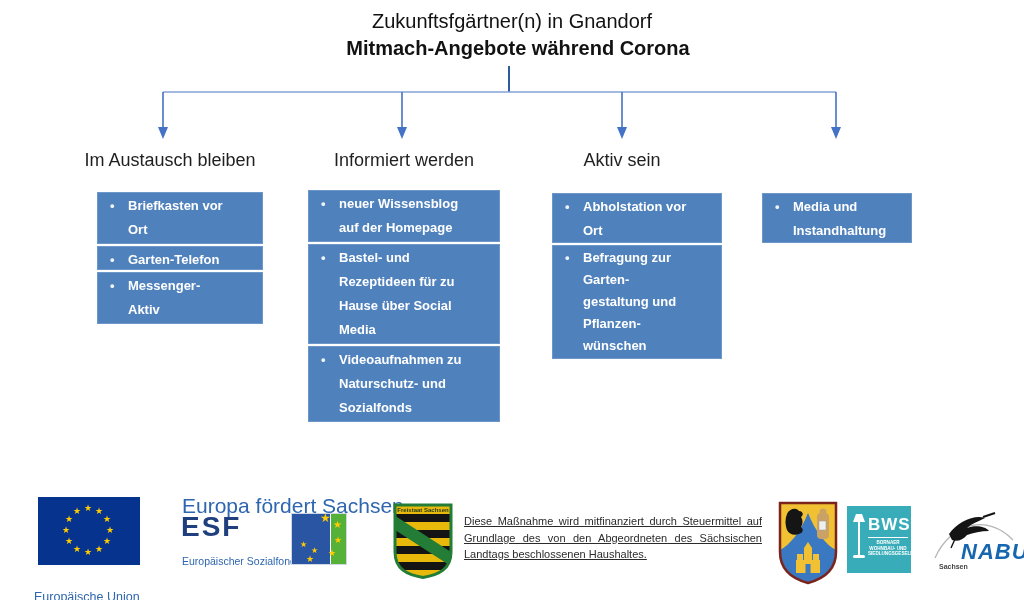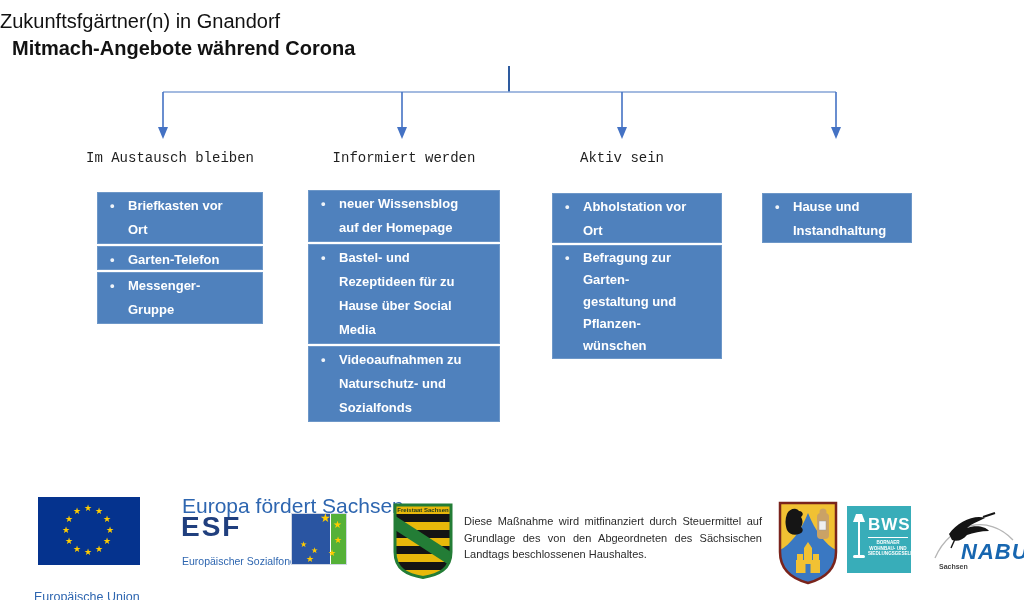--- a/index.html
+++ b/index.html
@@ -1,45 +1,45 @@
 <!DOCTYPE html>
 <html style="--box-blue: #4f81bd; --connector-blue: #4472c4; --connector-dark: #2e5b9f; --connector-light: #85a3d6; --eu-blue: #05338e; --star-yellow: #ffcc00; --esf-navy: #203f7e; --esf-blue: #2e66b0; --esf-flagblue: #2a55a2; --esf-green: #55b138; --bws-teal: #38adb9; --nabu-blue: #1766b0; --saxony-green: #237d36; --saxony-gold: #e8b80a; --borna-gold: #f1c133; --borna-blue: #3a78c2;"><head>
 <meta charset="utf-8">
 <style>
   html,body{margin:0;padding:0;background:#fff;}
   body{font-family:"Liberation Sans", sans-serif;}
   .stage{position:relative;width:1024px;height:600px;background:#fff;overflow:hidden;}
 
-  .title{position:absolute;top:8px;left:0;width:100%;text-align:left;font-size:20px;color:#121212;line-height:27px;}
+  .title{position:absolute;top:8px;left:0;width:100%;text-align:center;font-size:20px;color:#121212;line-height:27px;}
   .title .b{font-weight:700;padding-left:12px;}
 
   .connector{position:absolute;left:0;top:0;pointer-events:none;}
 
-  .colhead{position:absolute;top:150px;height:26px;font-size:14px;color:#1f1f1f;text-align:center;white-space:nowrap;font-family:Liberation Mono, monospace;}
+  .colhead{position:absolute;top:150px;height:26px;font-size:18px;color:#1f1f1f;text-align:center;white-space:nowrap;}
 
   .obox{position:absolute;background:var(--box-blue);border:1px solid #6d97c8;box-sizing:border-box;overflow:hidden;}
   .bdot{position:absolute;left:12px;top:1px;color:rgba(255,255,255,.9);font-size:13px;line-height:24px;font-weight:700;}
   .btxt{display:block;padding:1px 4px 0 30px;color:#fff;font-weight:700;font-size:13px;line-height:24px;white-space:pre-line;}
   .tight .bdot,.tight .btxt{line-height:22px;}
 
   
   .eu-flag{position:absolute;left:38px;top:497px;width:102px;height:68px;background:var(--eu-blue);}
   .eu-flag .star{position:absolute;color:var(--star-yellow);font-size:9px;line-height:9px;}
   .eu-caption{position:absolute;left:34px;top:567px;width:110px;text-align:left;font-size:12.5px;color:var(--esf-blue);font-weight:400;margin-top:23px;}
 
   .esf-tagline{position:absolute;left:182px;top:494px;font-size:21px;color:var(--esf-blue);}
   .esf-acronym{position:absolute;left:181px;top:505px;font-size:28px;line-height:44px;font-weight:700;letter-spacing:2px;color:var(--esf-navy);}
   .esf-subtitle{position:absolute;left:182px;top:555px;font-size:10.5px;color:var(--esf-blue);}
   .esf-flag{position:absolute;left:291px;top:513px;width:54px;height:50px;background:#fff;border:1px solid #cfd6e4;}
   .esf-flag .blue{position:absolute;left:0;top:0;width:38px;height:50px;background:var(--esf-flagblue);}
   .esf-flag .green{position:absolute;left:39px;top:0;width:15px;height:50px;background:var(--esf-green);}
   .esf-flag .star{position:absolute;color:var(--star-yellow);line-height:10px;}
 
   .saxony{position:absolute;left:392px;top:502px;}
-  .funding{position:absolute;left:464px;top:513px;width:298px;font-size:11px;line-height:16.5px;color:#2b2b2b;text-align:justify;}
+  .funding{position:absolute;left:464px;top:513px;width:298px;font-size:11px;line-height:16.5px;color:#2b2b2b;text-align:justify;text-decoration:underline;}
 
   .borna{position:absolute;left:777px;top:500px;}
 
   .bws{position:absolute;left:847px;top:506px;width:64px;height:67px;background:var(--bws-teal);text-align:center;}
   .bws .shade{position:absolute;left:6px;top:8px;width:6px;height:0;border-left:3px solid transparent;border-right:3px solid transparent;border-bottom:8px solid #fff;}
   .bws .stem{position:absolute;left:11px;top:16px;width:2px;height:33px;background:#fff;}
   .bws .base{position:absolute;left:6px;top:49px;width:12px;height:3px;background:#fff;border-radius:2px;}
   .bws .acr{position:absolute;left:21px;top:9px;font-size:17px;font-weight:700;color:#fff;letter-spacing:1px;}
   .bws .sub{position:absolute;left:21px;top:31px;width:40px;font-size:4.6px;line-height:5.6px;color:#fff;font-weight:700;white-space:pre-line;border-top:1px solid #fff;padding-top:2px;}
 
@@ -79,21 +79,21 @@
     <span class="btxt">Briefkasten vor
 Ort</span>
   </div>
   <div class="obox" style="left:97px;top:246px;width:166px;height:24px;">
     <span class="bdot">•</span>
     <span class="btxt">Garten-Telefon</span>
   </div>
   <div class="obox" style="left:97px;top:272px;width:166px;height:52px;">
     <span class="bdot">•</span>
     <span class="btxt">Messenger-
-Gruppe</span>
+Aktiv</span>
   </div>
 
   <div class="obox" style="left:308px;top:190px;width:192px;height:52px;">
     <span class="bdot">•</span>
     <span class="btxt">neuer Wissensblog
 auf der Homepage</span>
   </div>
   <div class="obox" style="left:308px;top:244px;width:192px;height:100px;">
     <span class="bdot">•</span>
     <span class="btxt">Bastel- und
@@ -117,21 +117,21 @@
     <span class="bdot">•</span>
     <span class="btxt">Befragung zur
 Garten-
 gestaltung und
 Pflanzen-
 wünschen</span>
   </div>
 
   <div class="obox" style="left:762px;top:193px;width:150px;height:50px;">
     <span class="bdot">•</span>
-    <span class="btxt">Hause und
+    <span class="btxt">Media und
 Instandhaltung</span>
   </div>
 
   <div class="eu-flag">
     <span class="star" style="left:46px;top:7px;">★</span>
     <span class="star" style="left:57px;top:10px;">★</span>
     <span class="star" style="left:65px;top:18px;">★</span>
     <span class="star" style="left:68px;top:29px;">★</span>
     <span class="star" style="left:65px;top:40px;">★</span>
     <span class="star" style="left:57px;top:48px;">★</span>

